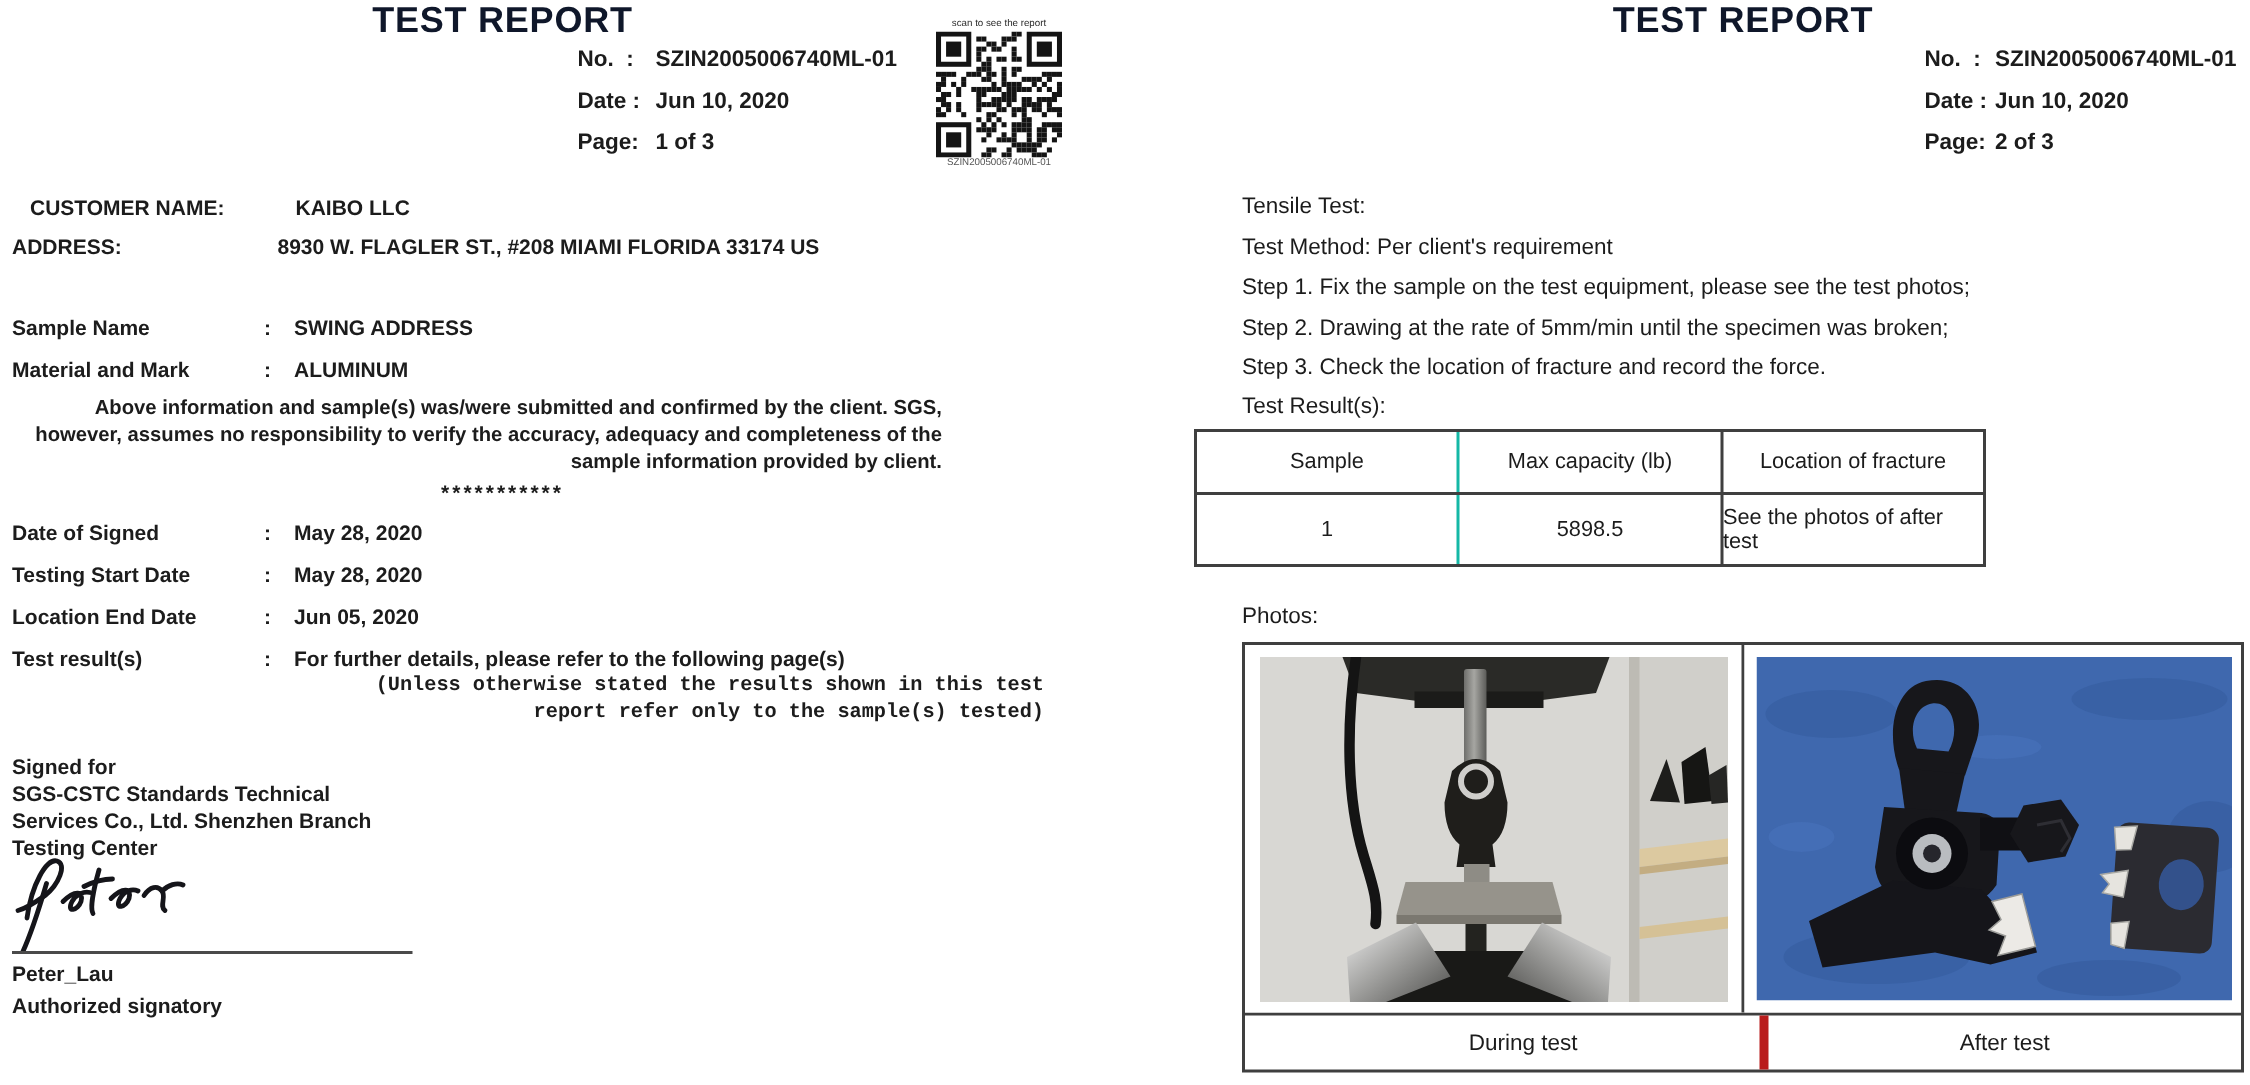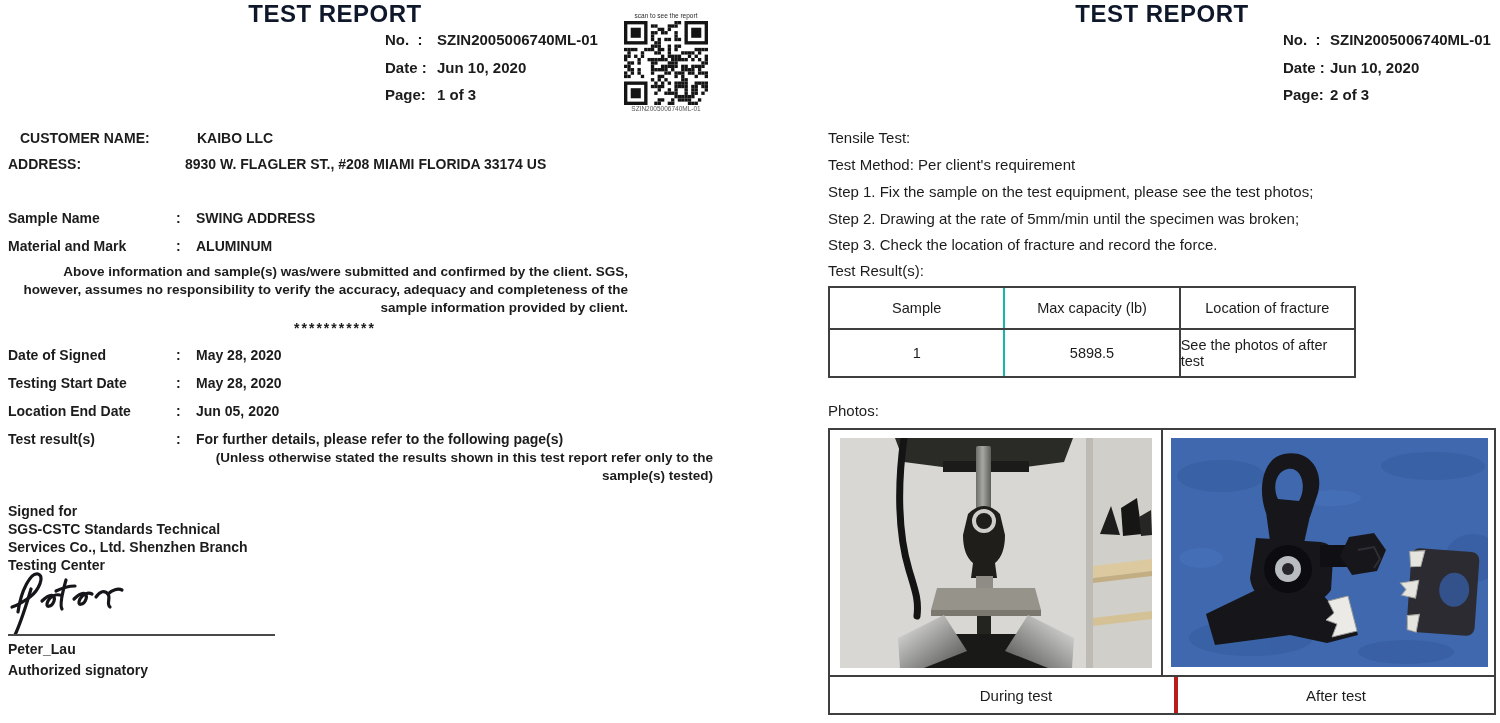--- a/index.html
+++ b/index.html
@@ -23,21 +23,21 @@
   .rrow.hdr{height:40px;}
   .rrow.dat{height:46px;border-top:2px solid #3f3f3f;}
   .rcell{flex:1;display:flex;align-items:center;justify-content:center;font-size:14.5px;}
   .rcell.mid{border-left:2px solid #14b8a6;border-right:2px solid #3f3f3f;}
   .ptable{border:2px solid #3f3f3f;box-sizing:border-box;display:flex;flex-direction:column;background:#fff;}
   .prow{display:flex;height:245px;}
   .pcell{flex:1;position:relative;background:#fff;}
   .pcell.first{border-right:2px solid #3f3f3f;}
   .caprow{display:flex;height:36px;border-top:2px solid #3f3f3f;}
   .capcell{flex:1;display:flex;align-items:center;justify-content:center;font-size:15px;}
-  .capcell.first{border-right:4px solid #b91c1c;margin-left:28px;}
+  .capcell.first{border-right:6px solid #b91c1c;margin-left:28px;}
   .qrwrap{width:92px;text-align:center;}
   .qrcap{font-size:6.5px;color:#2a2a2a;line-height:8px;}
   svg{display:block;}
 </style>
 </head>
 <body>
 
 <div class="canvas">
 
   <section>
@@ -305,21 +305,21 @@
     </div>
     <div class="abs t14b" style="left:8px;top:375px;">
       <span class="lblw2">Testing Start Date</span><span class="sepw">:</span><span>May 28, 2020</span>
     </div>
     <div class="abs t14b" style="left:8px;top:403px;">
       <span class="lblw2">Location End Date</span><span class="sepw">:</span><span>Jun 05, 2020</span>
     </div>
     <div class="abs t14b" style="left:8px;top:431px;">
       <span class="lblw2">Test result(s)</span><span class="sepw">:</span><span>For further details, please refer to the following page(s)</span>
     </div>
-    <div class="abs t135b" style="left:213px;top:449px;width:500px;">(Unless otherwise stated the results shown in this test report refer only to the sample(s) tested)</div>
+    <div class="abs t135b" style="left:196px;top:449px;width:500px;font-family:Liberation Mono, monospace;">(Unless otherwise stated the results shown in this test report refer only to the sample(s) tested)</div>
 
     <div class="abs t14b" style="left:8px;top:503px;">Signed for</div>
     <div class="abs t14b" style="left:8px;top:521px;">SGS-CSTC Standards Technical</div>
     <div class="abs t14b" style="left:8px;top:539px;">Services Co., Ltd. Shenzhen Branch</div>
     <div class="abs t14b" style="left:8px;top:557px;">Testing Center</div>
 
     <svg class="abs" style="left:4px;top:566px;" width="130" height="70" viewBox="0 0 130 70">
       <g fill="none" stroke="#15151a" stroke-width="3.2" stroke-linecap="round">
         <path d="M14,46 C17,24 27,6 34,8 C41,10 35,24 26,31 C19,36 12,40 8,41"></path>
         <path d="M27,23 C22,40 16,58 11,69"></path>
@@ -350,21 +350,21 @@
       <span class="mlabel">Page:</span><span>2 of 3</span>
     </div>
 
     <div class="abs t15" style="left:828px;top:129px;">Tensile Test:</div>
     <div class="abs t15" style="left:828px;top:156px;">Test Method: Per client's requirement</div>
     <div class="abs t15" style="left:828px;top:183px;">Step 1. Fix the sample on the test equipment, please see the test photos;</div>
     <div class="abs t15" style="left:828px;top:210px;">Step 2. Drawing at the rate of 5mm/min until the specimen was broken;</div>
     <div class="abs t15" style="left:828px;top:236px;">Step 3. Check the location of fracture and record the force.</div>
     <div class="abs t15" style="left:828px;top:262px;">Test Result(s):</div>
 
-    <div class="abs rtable" style="left:828px;top:286px;width:528px;">
+    <div class="abs rtable" style="left:796px;top:286px;width:528px;">
       <div class="rrow hdr">
         <div class="rcell">Sample</div>
         <div class="rcell mid">Max capacity (lb)</div>
         <div class="rcell">Location of fracture</div>
       </div>
       <div class="rrow dat">
         <div class="rcell">1</div>
         <div class="rcell mid">5898.5</div>
         <div class="rcell">See the photos of after test</div>
       </div>

